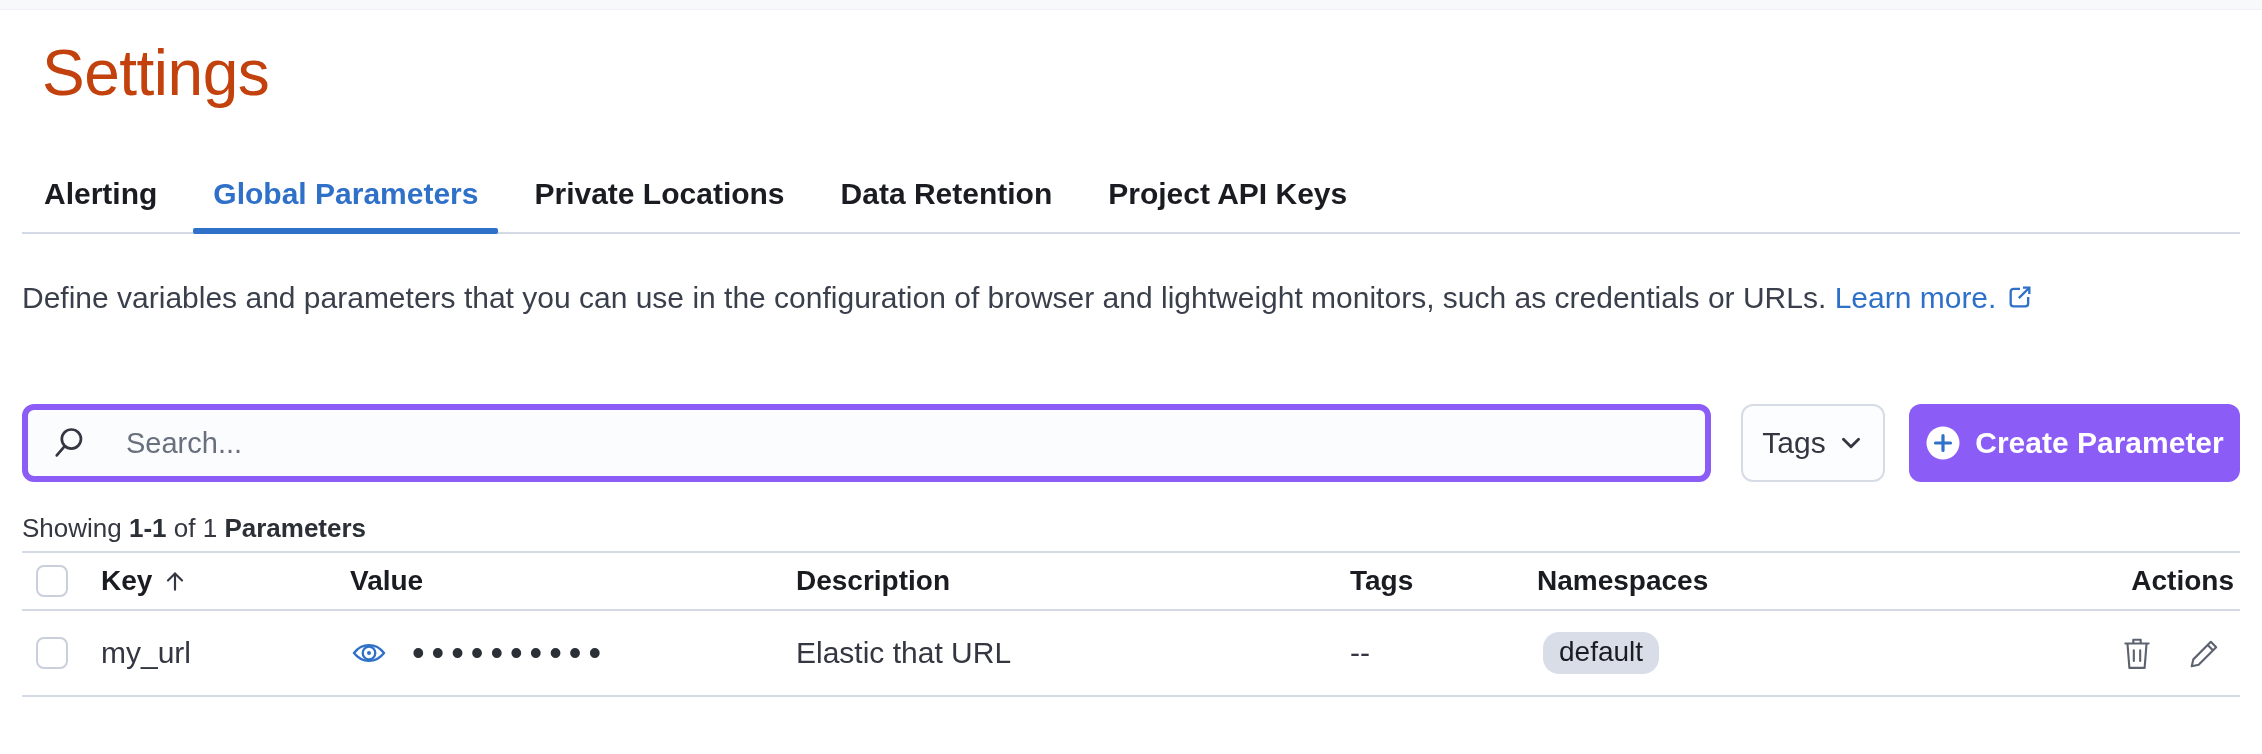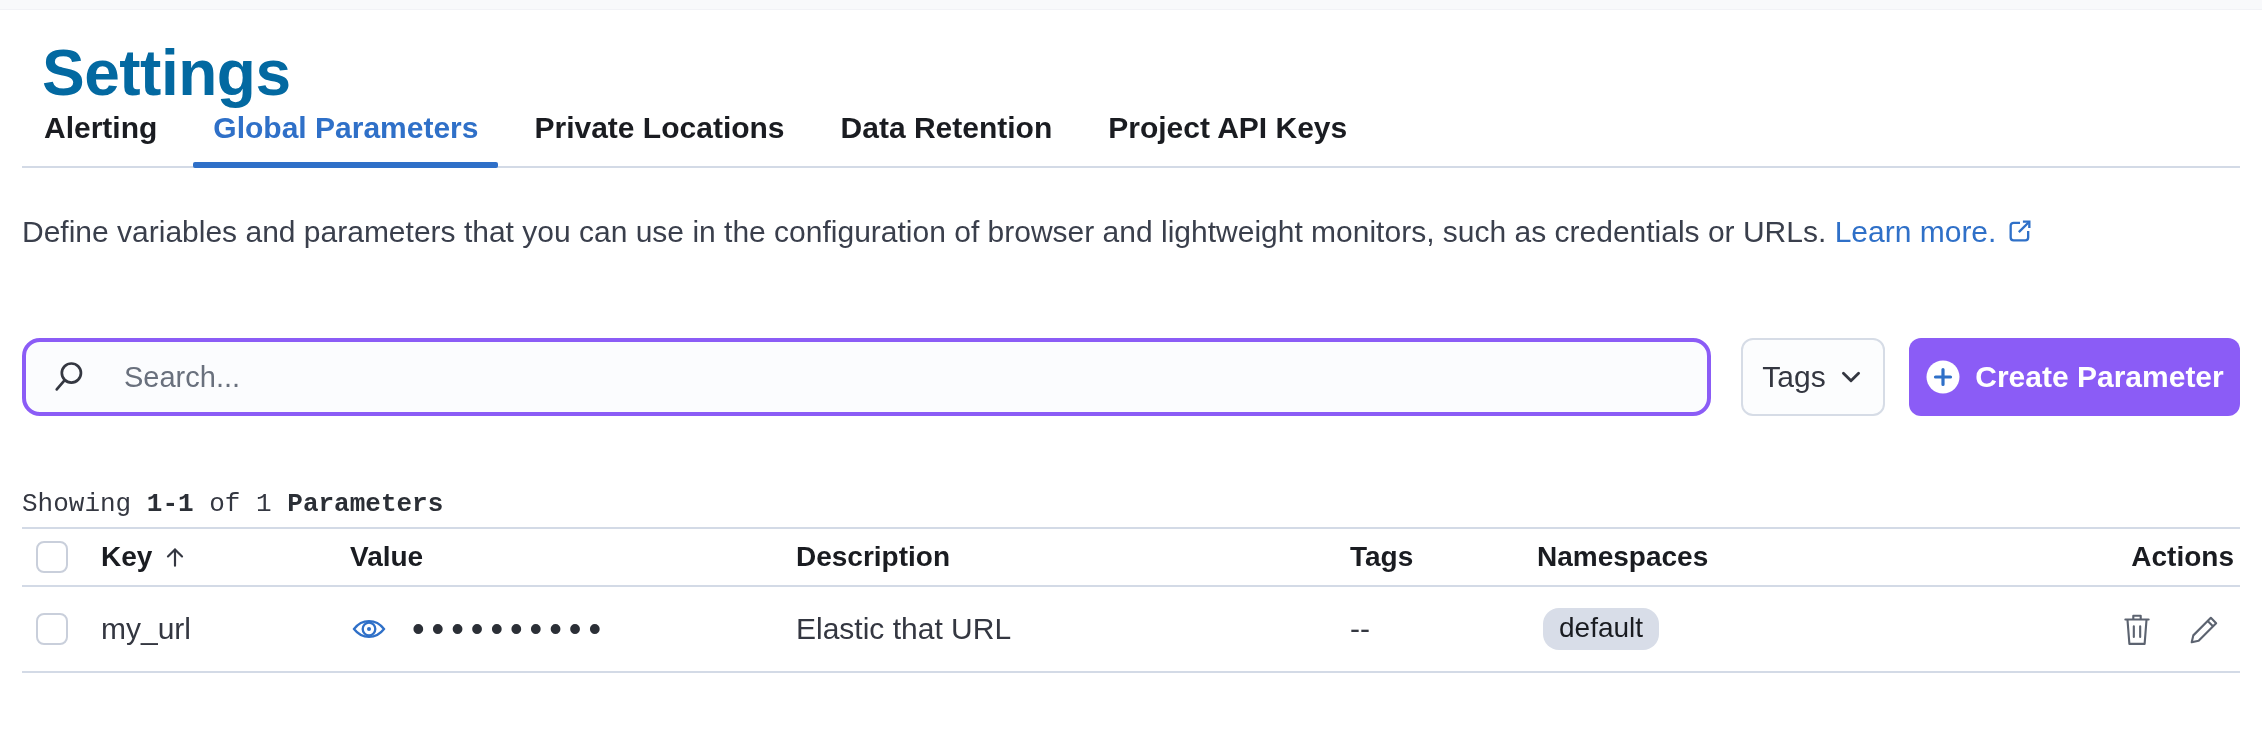--- a/index.html
+++ b/index.html
@@ -7,58 +7,58 @@
   body {
     width:2262px; height:754px; overflow:hidden;
     background:#ffffff; color:#343741;
     font-family:"Liberation Sans", sans-serif;
   }
   .top-edge { height:10px; background:#f8f9fb; border-bottom:1px solid #f1f2f6; }
   .content { padding:0 22px; }
 
   .page-title {
     margin:26px 0 0 20px;
-    font-size:64px; line-height:74px; font-weight:700;
-    color:#0369a1; letter-spacing:-0.5px;
-  }
-
-  
-  .tabs { display:flex; gap:16px; padding:0 2px; border-bottom:2px solid #d3dae6; }
+    font-size:64px; line-height:74px; font-weight:400;
+    color:#c2410c; letter-spacing:-0.5px;
+  }
+
+  
+  .tabs { display:flex; gap:16px; margin-top:66px; padding:0 2px; border-bottom:2px solid #d3dae6; }
   .tab { position:relative; padding:0 20px 20px; font-size:30px; line-height:36px; font-weight:700; color:#1a1c21; cursor:pointer; white-space:nowrap; }
   .tab.active { color:#2f70c8; }
   .tab-underline { position:absolute; left:0; right:0; bottom:-2px; height:6px; background:#2f70c8; border-radius:2px; }
 
   
   .intro { margin-top:40px; height:98px; max-width:2175px; font-size:30px; line-height:48px; color:#3a3f4c; }
   .intro a { color:#2f70c8; text-decoration:none; cursor:pointer; }
   .ext-icon { display:inline-block; vertical-align:-3px; margin-left:10px; }
 
   
   .toolbar { display:flex; margin-top:32px; height:78px; align-items:stretch; }
   .search-box { position:relative; flex:1; }
   .search-box input {
-    width:100%; height:100%; border:4px solid #8b5cf6; border-radius:18px;
+    width:100%; height:100%; border:6px solid #8b5cf6; border-radius:12px;
     background:#fbfcfe; padding:0 24px 0 98px; font-size:29px; color:#343741;
     font-family:"Liberation Sans", sans-serif; outline:none;
   }
   .search-box input::placeholder { color:#69707d; opacity:1; }
   .search-glyph { position:absolute; left:28px; top:21px; }
   .tags-btn {
     width:144px; margin-left:30px; display:flex; align-items:center; justify-content:center; gap:12px;
     border:2px solid #d6dce6; border-radius:12px; background:#fcfdfe;
     font-size:30px; color:#343741; font-weight:500; cursor:pointer;
   }
   .create-btn {
     width:331px; margin-left:24px; display:flex; align-items:center; justify-content:center; gap:14px;
     border:none; border-radius:12px; background:#8b5cf6; color:#ffffff;
     font-size:30px; font-weight:600; cursor:pointer; font-family:"Liberation Sans", sans-serif;
   }
 
   
-  .summary { margin-top:72px; font-size:26px; line-height:32px; color:#343741;font-family:Liberation Mono, monospace; }
+  .summary { margin-top:30px; font-size:26px; line-height:32px; color:#343741; }
   .summary .b { font-weight:700; color:#2b2f36; }
 
   
   .param-table { margin-top:7px; border-top:2px solid #d3dae6; }
   .t-row { display:flex; align-items:center; border-bottom:2px solid #d3dae6; }
   .t-head { height:58px; }
   .t-body-row { height:86px; }
   .th { font-size:28px; font-weight:600; color:#1a1c21; display:flex; align-items:center; }
   .td { font-size:30px; color:#343741; display:flex; align-items:center; }
   .c1 { flex:none; width:79px;  padding-left:14px; }

